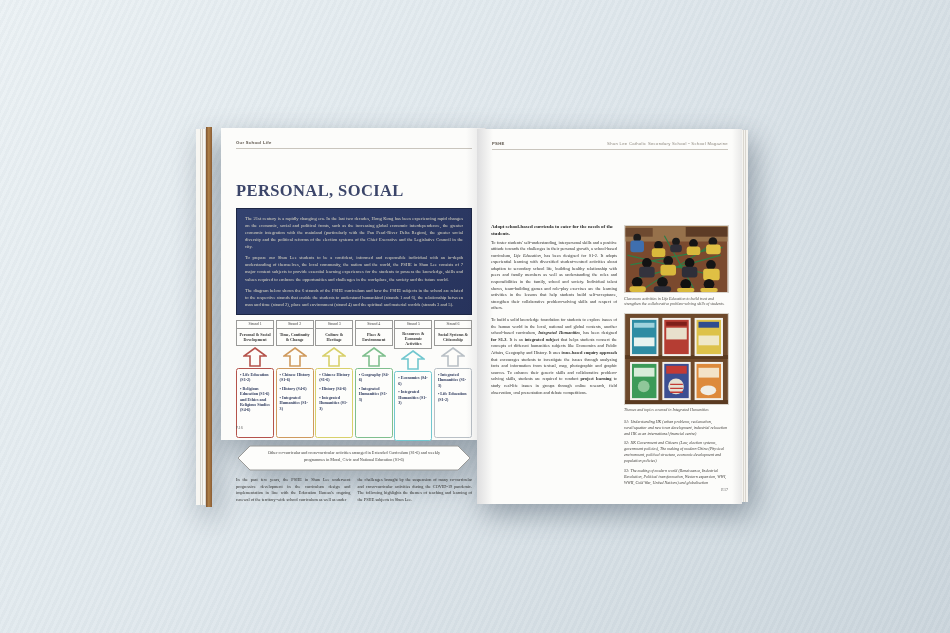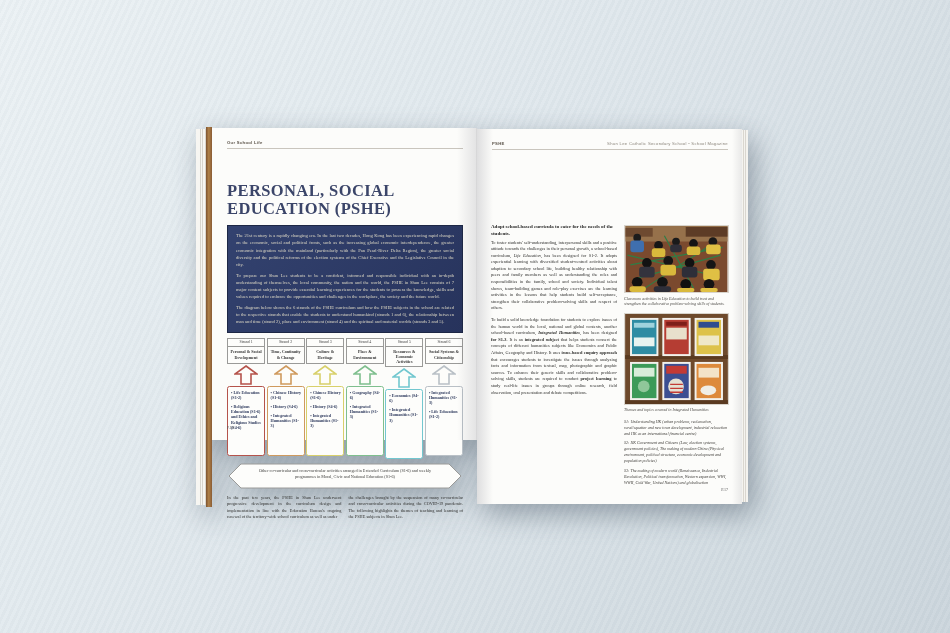--- a/index.html
+++ b/index.html
@@ -17,21 +17,21 @@
   .book { position:absolute; left:196px; top:126px; width:552px; height:382px;
     filter:drop-shadow(6px 10px 14px rgba(60,75,90,0.45)); }
   .edge-stack-left { position:absolute; left:0; top:3px; width:10px; height:376px;
     background:repeating-linear-gradient(to right,#f7f6f2 0 1.6px,#d8d5cd 1.6px 2.4px); }
   .cover-strip { position:absolute; left:10px; top:1px; width:6px; height:380px;
     background:linear-gradient(to right,#7d5230,#a8severity 0,#a87844 40%,#8a5c34); }
   .cover-strip { background:linear-gradient(to right,#7d5230,#b08148 45%,#8a5c34); }
   .edge-stack-right { position:absolute; right:0; top:4px; width:6px; height:372px;
     background:repeating-linear-gradient(to right,#f4f3ef 0 1.4px,#d9d6cf 1.4px 2.1px); }
   .page { position:absolute; background:#fcfcfa; }
-  .page-left { left:16px; top:2px; width:265px; height:312px;
+  .page-left { left:25px; top:2px; width:265px; height:312px;
     box-shadow:inset -1px 0 0 rgba(0,0,0,0.05); }
   .page-left::after { content:""; position:absolute; right:0; top:0; width:20px; height:100%;
     background:linear-gradient(to right, rgba(0,0,0,0) , rgba(40,40,60,0.12)); }
   .page-right { left:281px; top:3px; width:265px; height:375px; }
   .page-right::before { content:""; position:absolute; left:0; top:0; width:16px; height:100%;
     background:linear-gradient(to left, rgba(0,0,0,0) , rgba(40,40,60,0.14)); }
   .page-right::after { content:""; position:absolute; right:0; top:0; width:10px; height:100%;
     background:linear-gradient(to right, rgba(0,0,0,0) , rgba(60,60,70,0.10)); }
 
   
@@ -97,21 +97,20 @@
 
     <div class="page page-left">
       <div class="runhead">
         <span class="rh-left">Our School Life</span>
         <span></span>
       </div>
 
       <div class="lp-content">
         <div class="article-title">
           <div>PERSONAL, SOCIAL</div>
-          <div>EDUCATION (PSHE)</div>
         </div>
 
         <div class="intro-box">
           <p>The 21st century is a rapidly changing era. In the last two decades, Hong Kong has been experiencing rapid changes on the economic, social and political fronts, such as the increasing global economic interdependence, the greater economic integration with the mainland (particularly with the Pan Pearl-River Delta Region), the greater social diversity and the political reforms of the election systems of the Chief Executive and the Legislative Council in the city.</p>
           <p>To prepare our Shun Lee students to be a confident, informed and responsible individual with an in-depth understanding of themselves, the local community, the nation and the world, the PSHE in Shun Lee consists of 7 major content subjects to provide essential learning experiences for the students to possess the knowledge, skills and values required to embrace the opportunities and challenges in the workplace, the society and the future world.</p>
           <p>The diagram below shows the 6 strands of the PSHE curriculum and how the PSHE subjects in the school are related to the respective strands that enable the students to understand humankind (strands 1 and 6), the relationship between man and time (strand 2), place and environment (strand 4) and the spiritual and material worlds (strands 3 and 5).</p>
         </div>
 
         <div class="diagram">
           <div class="strand-row">

